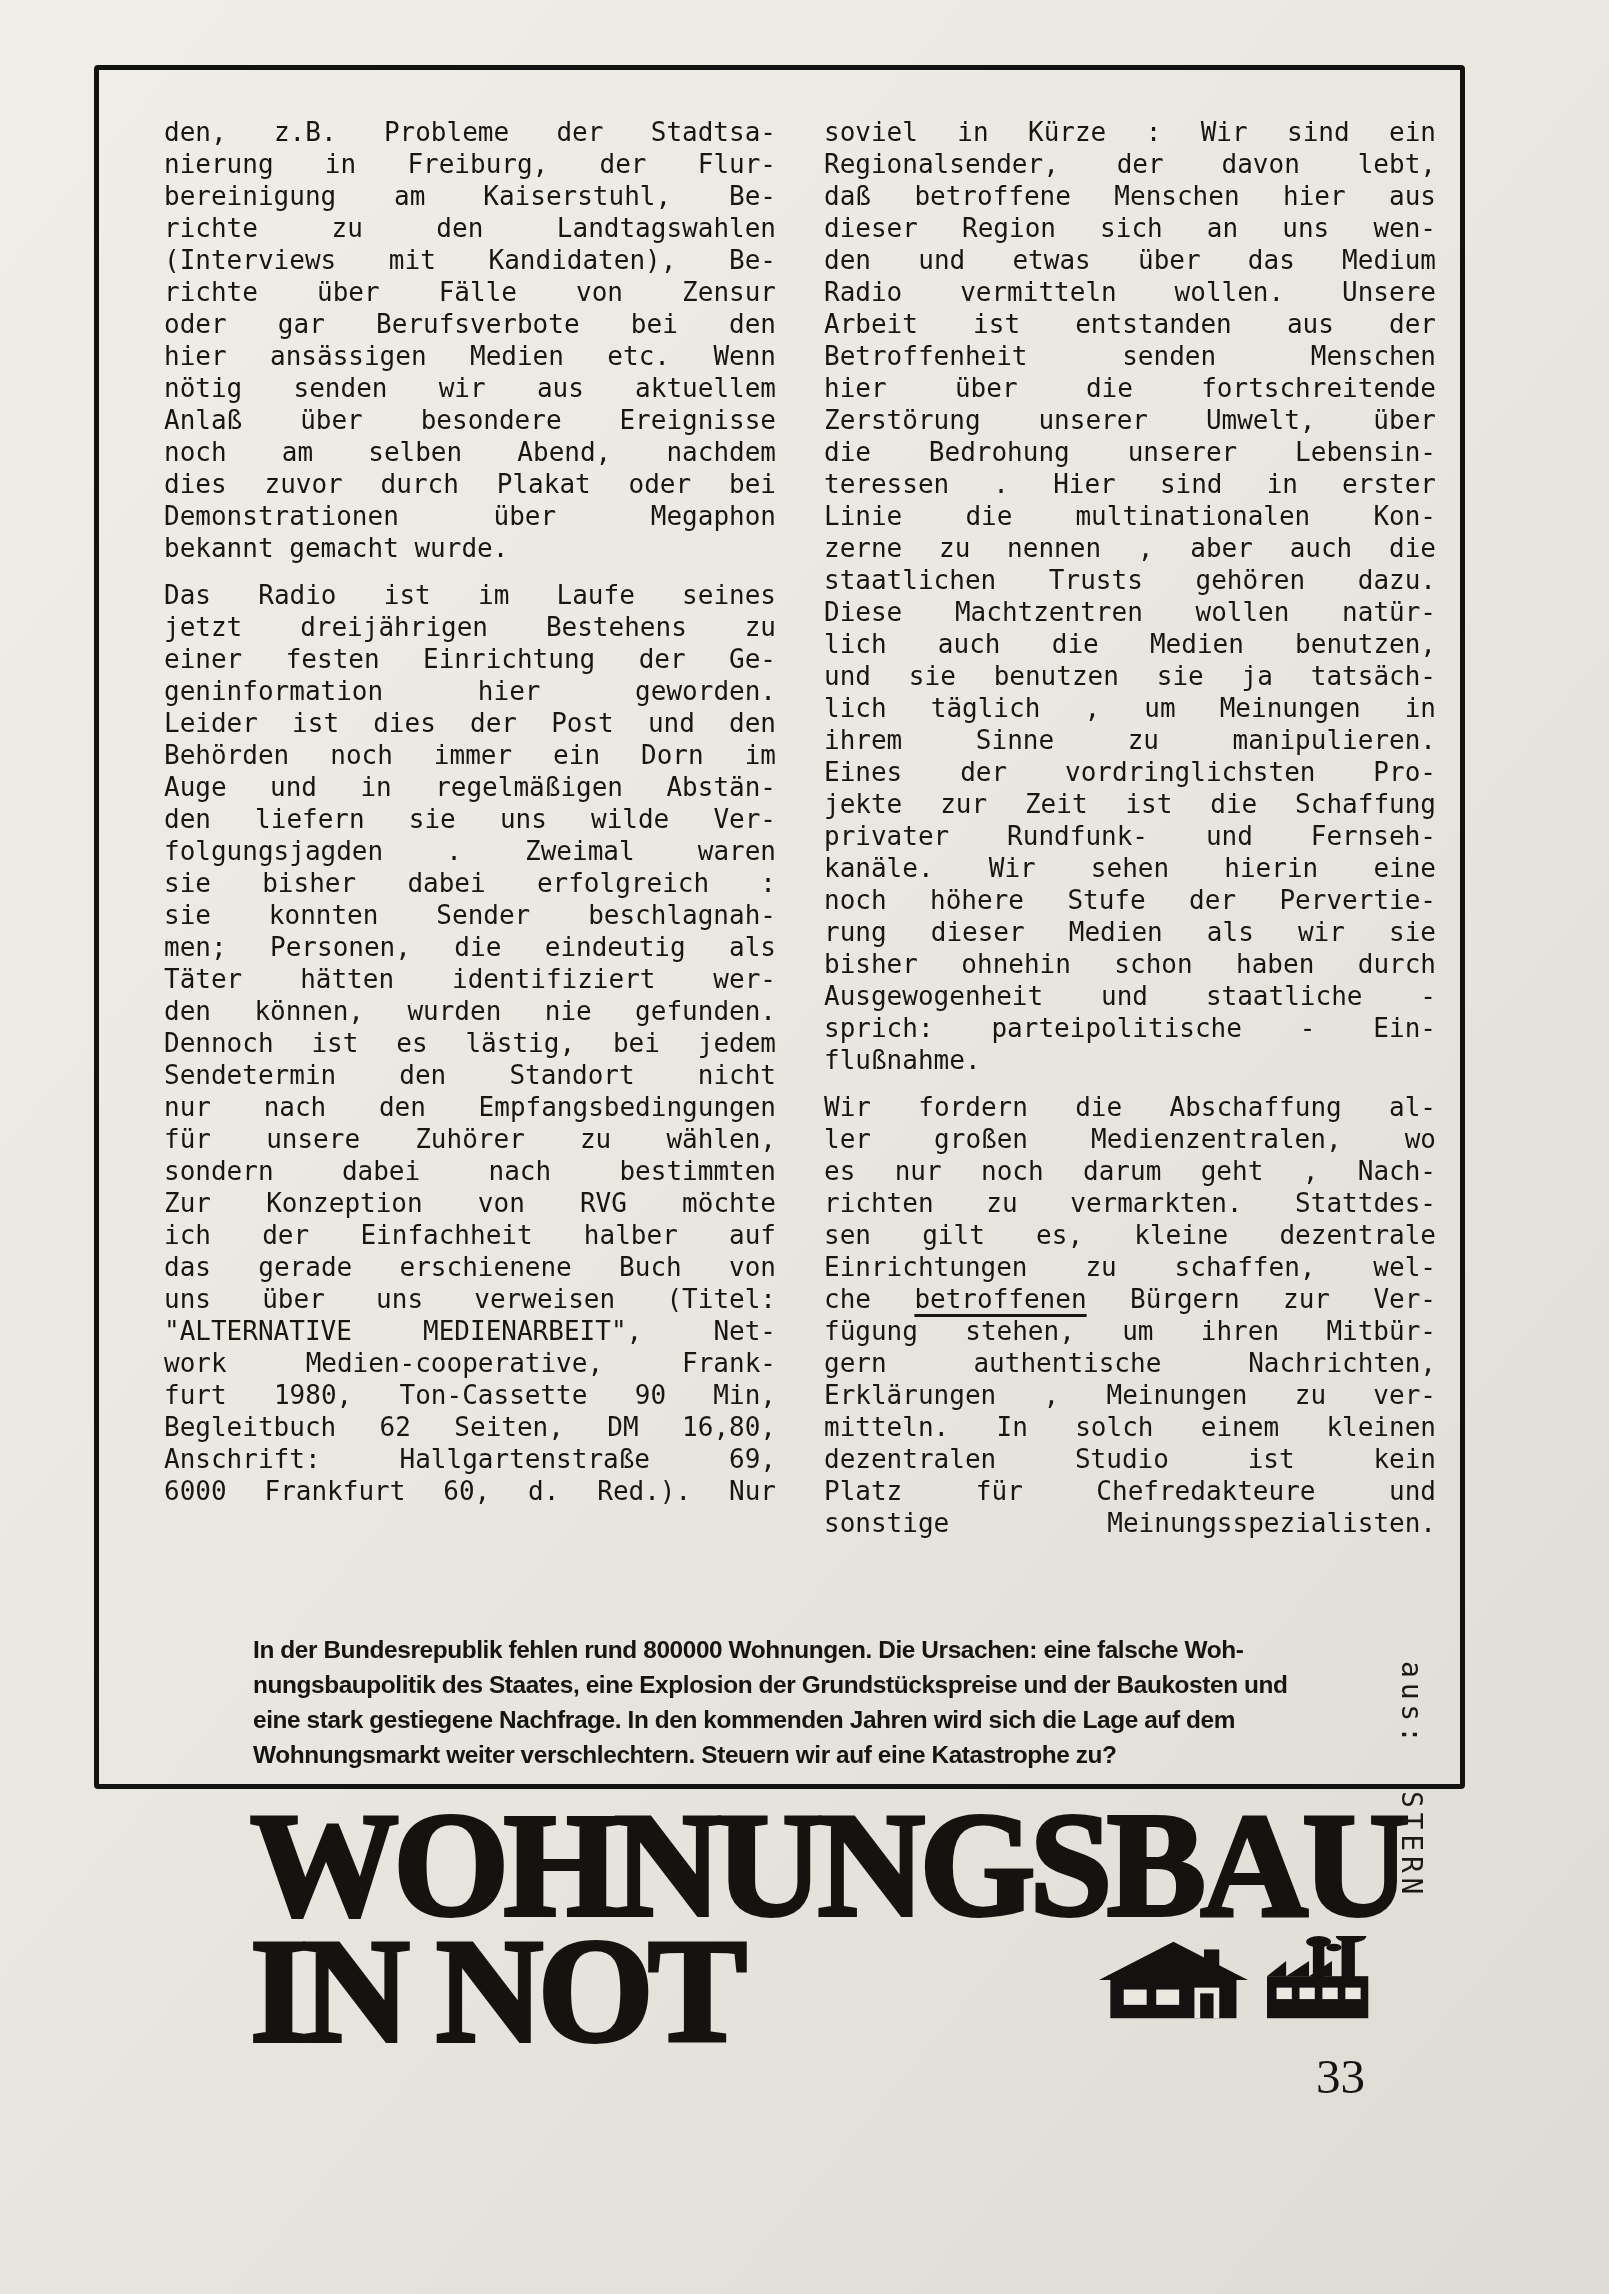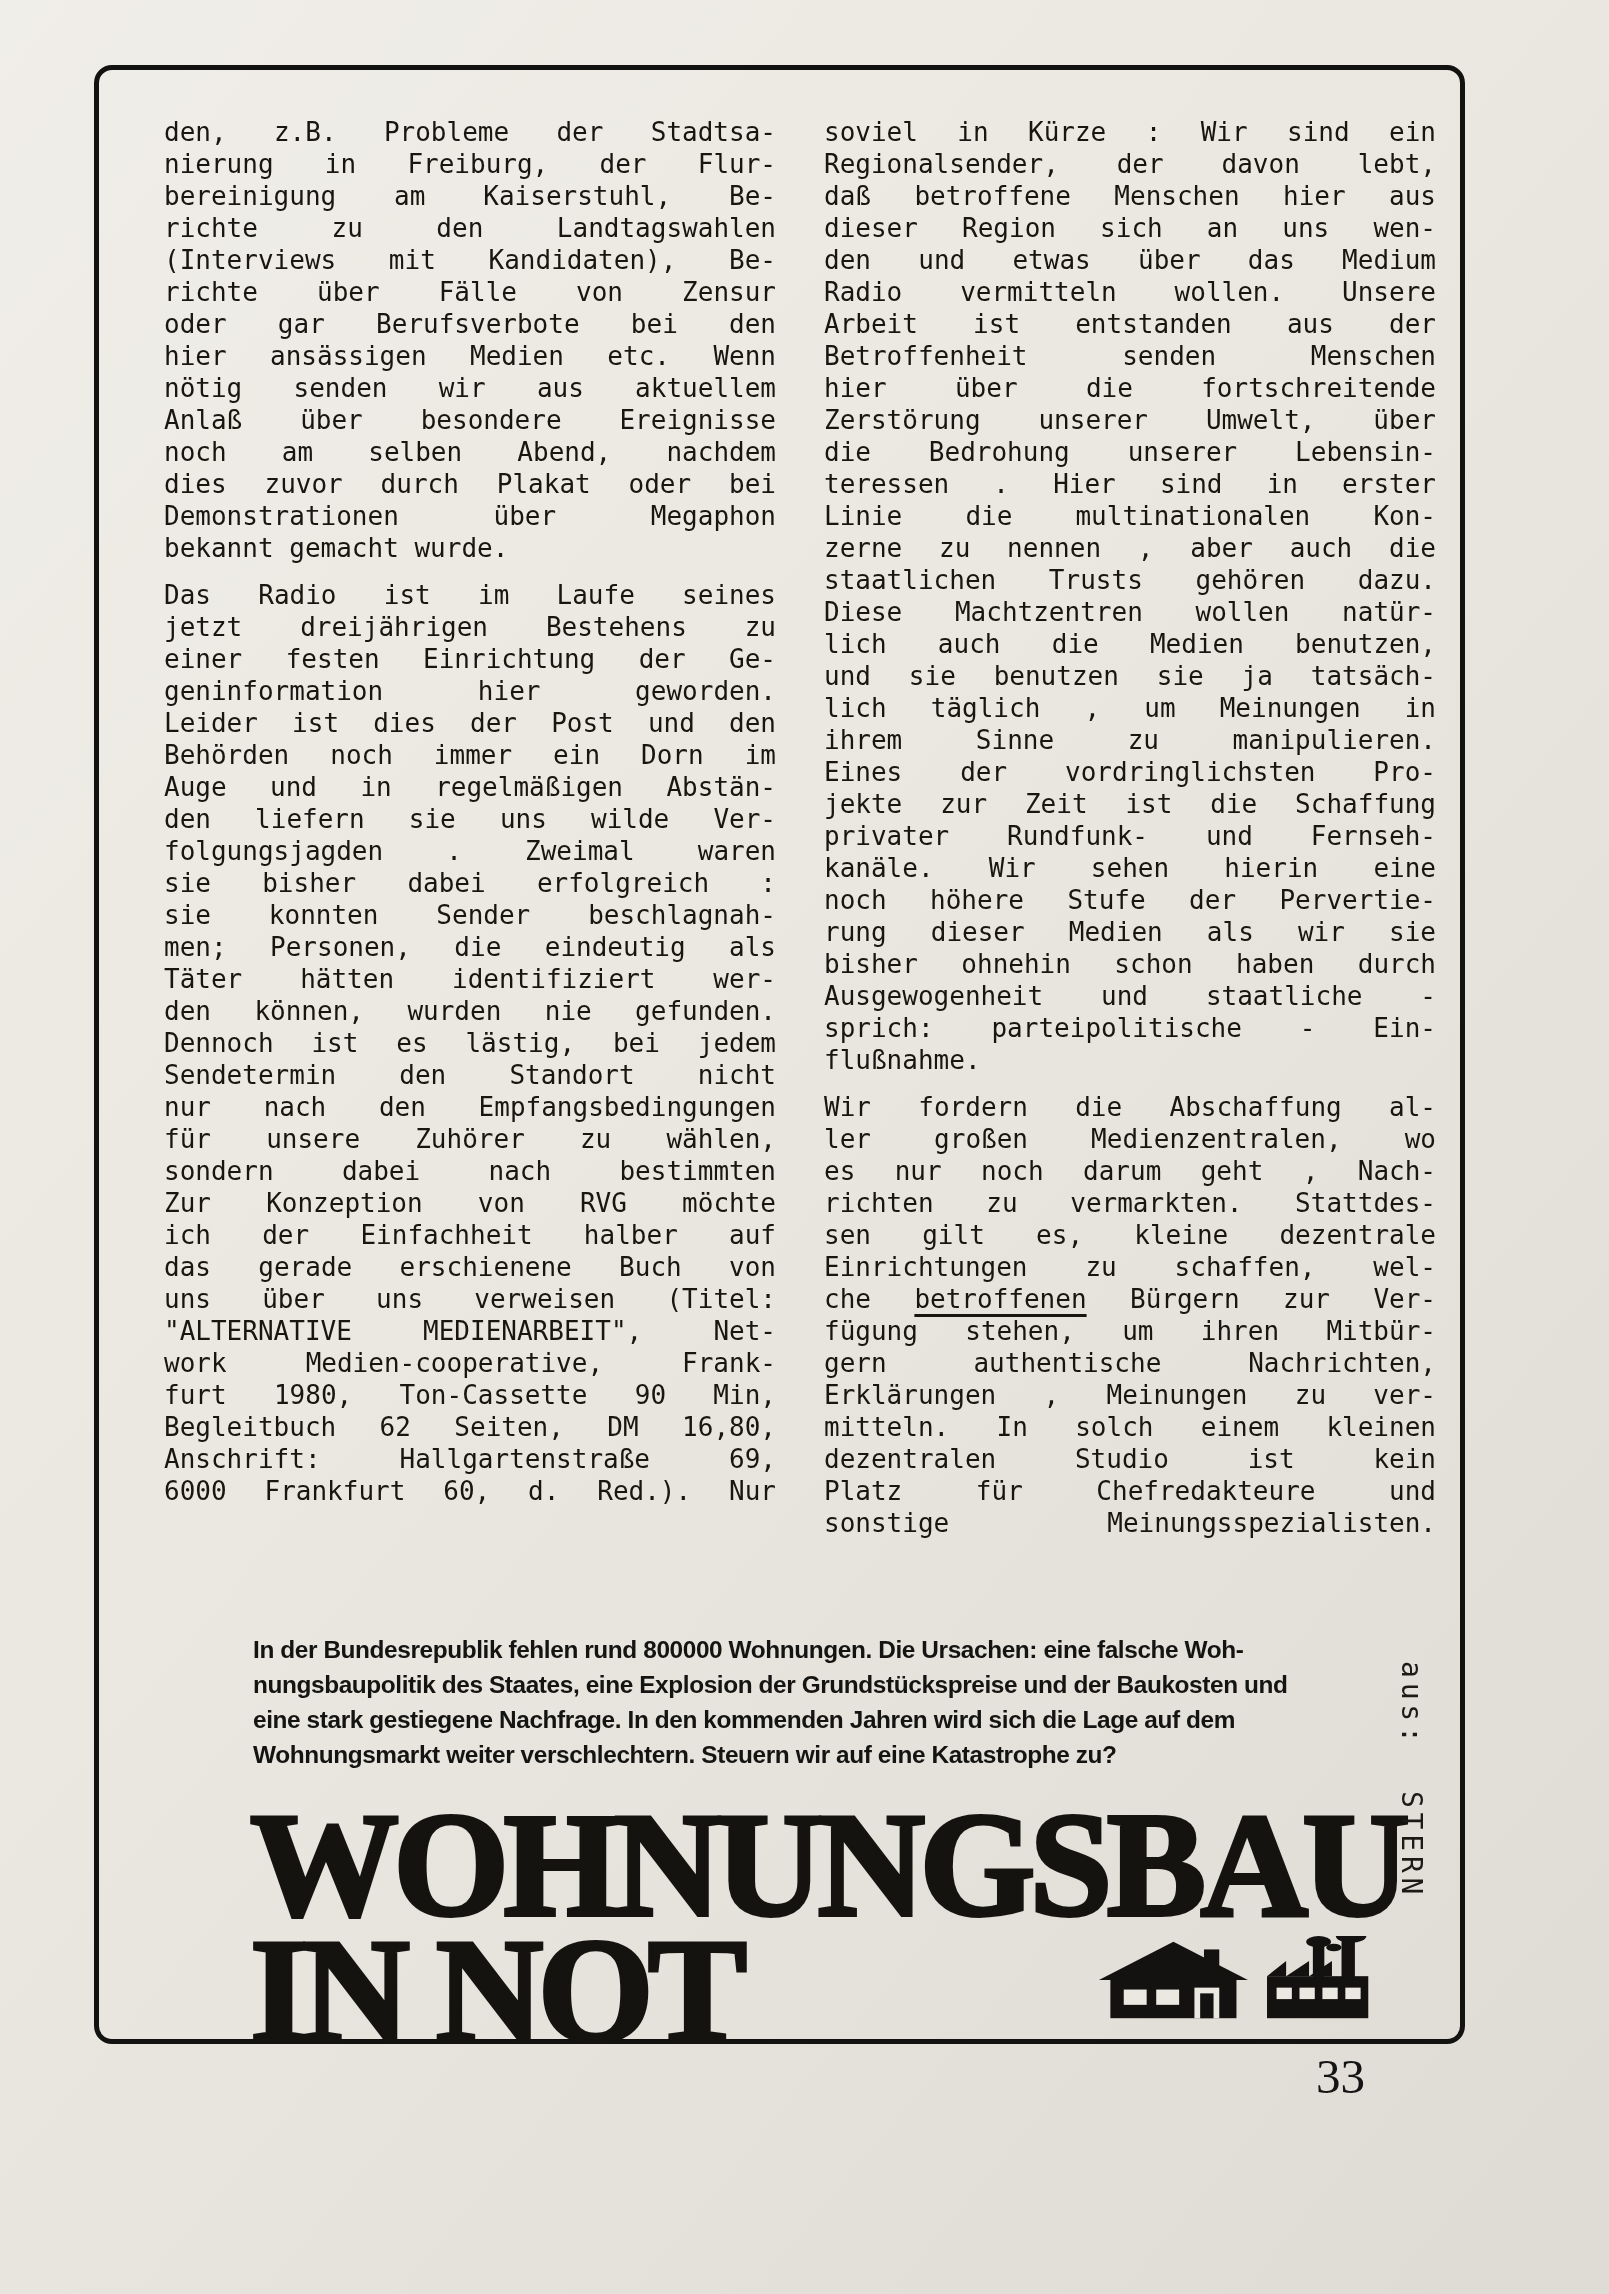--- a/index.html
+++ b/index.html
@@ -10,23 +10,23 @@
     font-family:"DejaVu Sans Mono", monospace;
     color: var(--ink, #18160f);
     overflow:hidden;
   }
   .paper {
     position:absolute; inset:0;
     background: linear-gradient(130deg, rgba(255,255,255,.25), rgba(0,0,0,0) 40%, rgba(0,0,0,.05) 95%);
   }
   .frame {
     position:absolute; left:94px; top:65px;
-    width:1371px; height:1979px;
+    width:1371px; height:1724px;
     border:5.7px solid #121210;
-    border-radius:18px;
+    border-radius:4px;
   }
   .col {
     position:absolute; top:46px; width:612px;
     font-size:26px; line-height:32px;
     color: var(--ink, #18160f);
   }
   #col-left  { left:65px; }
   #col-right { left:725px; }
   .tblock.gap-after { margin-bottom:15.3px; }
   .tline { text-align:justify; text-align-last:justify; }

